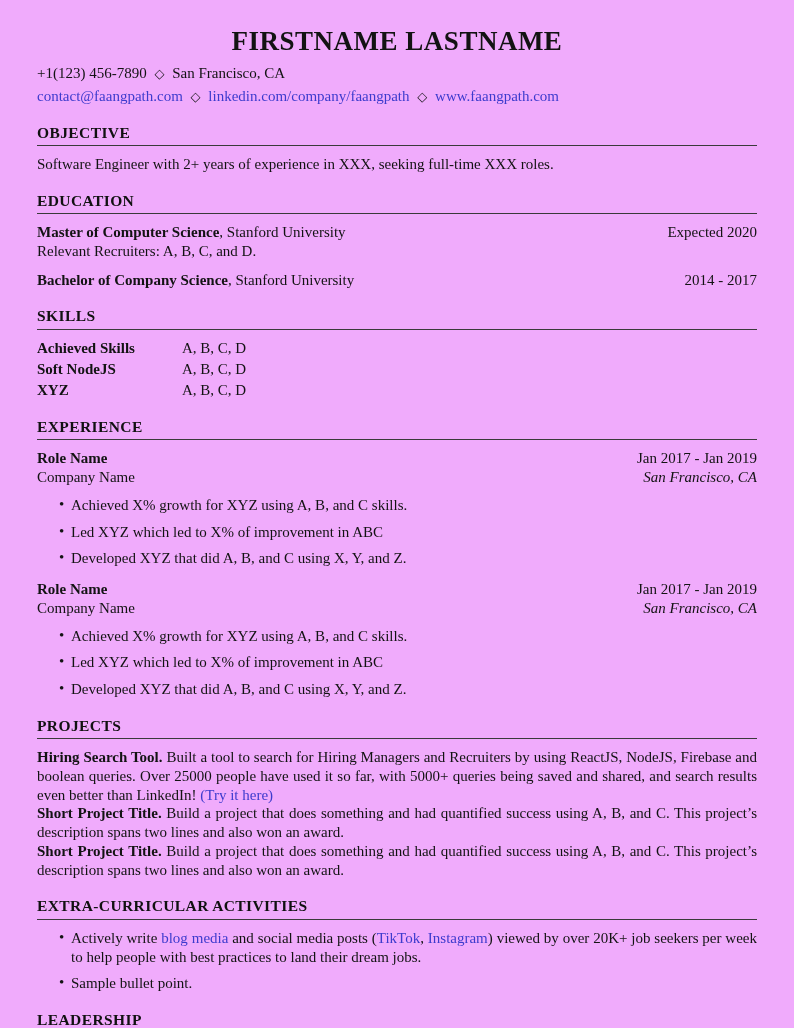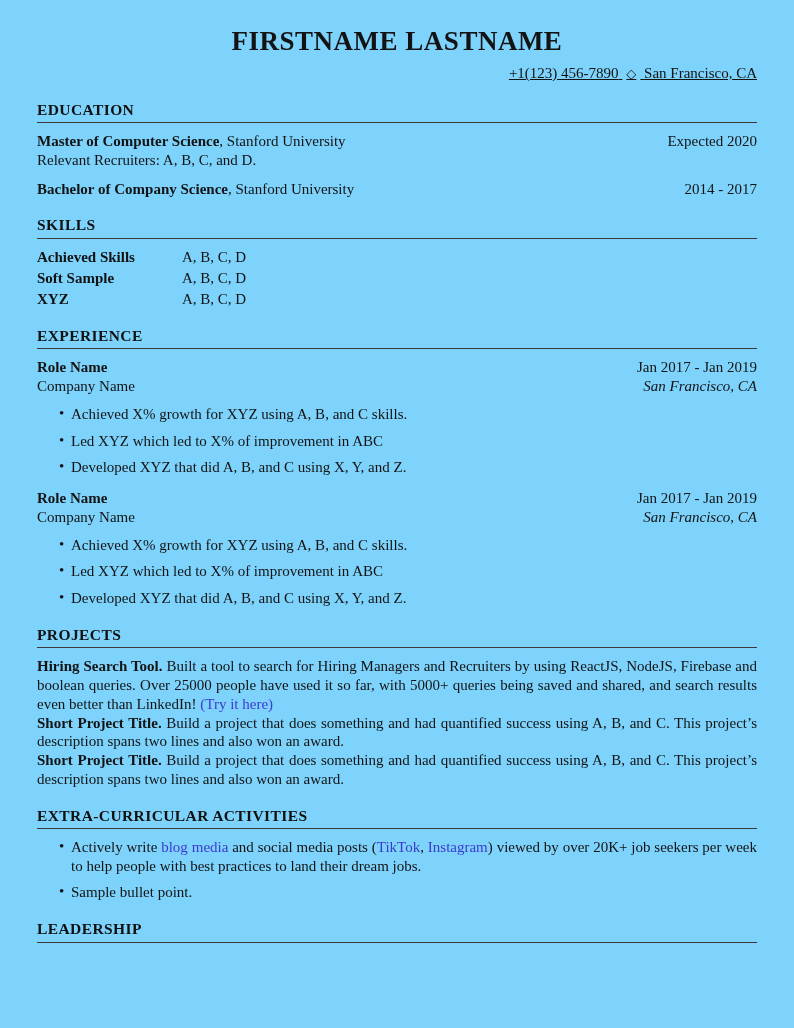--- a/index.html
+++ b/index.html
@@ -3,36 +3,36 @@
 <meta charset="utf-8">
 <style>
   html, body { margin: 0; padding: 0; background: #ffffff; }
   .page {
     position: relative;
     width: 794px;
     height: 1028px;
     box-sizing: border-box;
     padding: 24px 37px 0 37px;
     overflow: hidden;
-    background: #7dd3fc;
+    background: #f0abfc;
     font-family: "Liberation Serif", "DejaVu Serif", serif;
     color: #131313;
     font-size: 15px;
     line-height: 1.25;
   }
   
   .name {
     text-align: center;
     font-size: 27px;
     font-weight: bold;
     letter-spacing: 0.5px;
     line-height: 1.15;
     margin: 2px 0 7px 0;
   }
-  .center-line { text-align: right; margin: 2px 0 4px 0; text-decoration: underline; }
+  .center-line { text-align: left; margin: 2px 0 4px 0; }
   .sep { color: #131313; padding: 0 4px; font-size: 13px; }
   a.doc-link { color: var(--link, #3d3bcd); text-decoration: none; cursor: pointer; }
 
   
   .section { margin-top: 17px; }
   .section-title {
     font-weight: bold;
     font-size: 15.5px;
     letter-spacing: 0.4px;
     color: #111;
@@ -85,22 +85,33 @@
 
   <div>
     <div class="name">FIRSTNAME LASTNAME</div>
 
     <div class="center-line">
       <span>+1(123) 456-7890</span>
       <span class="sep">◇</span>
       <span>San Francisco, CA</span>
     </div>
 
-  </div>
-
+    <div class="center-line">
+      <a class="doc-link">contact@faangpath.com</a>
+      <span class="sep">◇</span>
+      <a class="doc-link">linkedin.com/company/faangpath</a>
+      <span class="sep">◇</span>
+      <a class="doc-link">www.faangpath.com</a>
+    </div>
+  </div>
+
+  <div class="section">
+    <div class="section-title">OBJECTIVE</div>
+    <p>Software Engineer with 2+ years of experience in XXX, seeking full-time XXX roles.</p>
+  </div>
 
   <div class="section">
     <div class="section-title">EDUCATION</div>
 
     <div class="edu-entry">
       <div class="row2">
         <span><span class="bold">Master of Computer Science</span><span>, Stanford University</span></span>
         <span class="date">Expected 2020</span>
       </div>
       <div>Relevant Recruiters: A, B, C, and D.</div>
@@ -114,21 +125,21 @@
     </div>
   </div>
 
   <div class="section">
     <div class="section-title">SKILLS</div>
     <div class="skill-row">
       <span class="skill-label">Achieved Skills</span>
       <span>A, B, C, D</span>
     </div>
     <div class="skill-row">
-      <span class="skill-label">Soft Sample</span>
+      <span class="skill-label">Soft NodeJS</span>
       <span>A, B, C, D</span>
     </div>
     <div class="skill-row">
       <span class="skill-label">XYZ</span>
       <span>A, B, C, D</span>
     </div>
   </div>
 
   <div class="section">
     <div class="section-title">EXPERIENCE</div>

